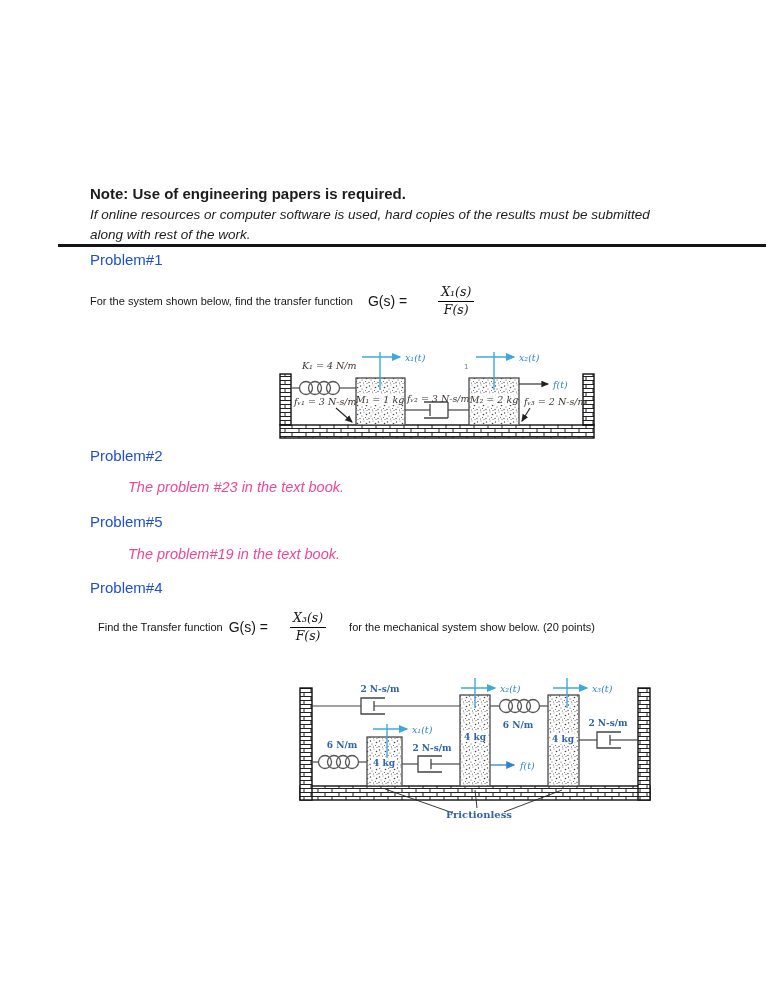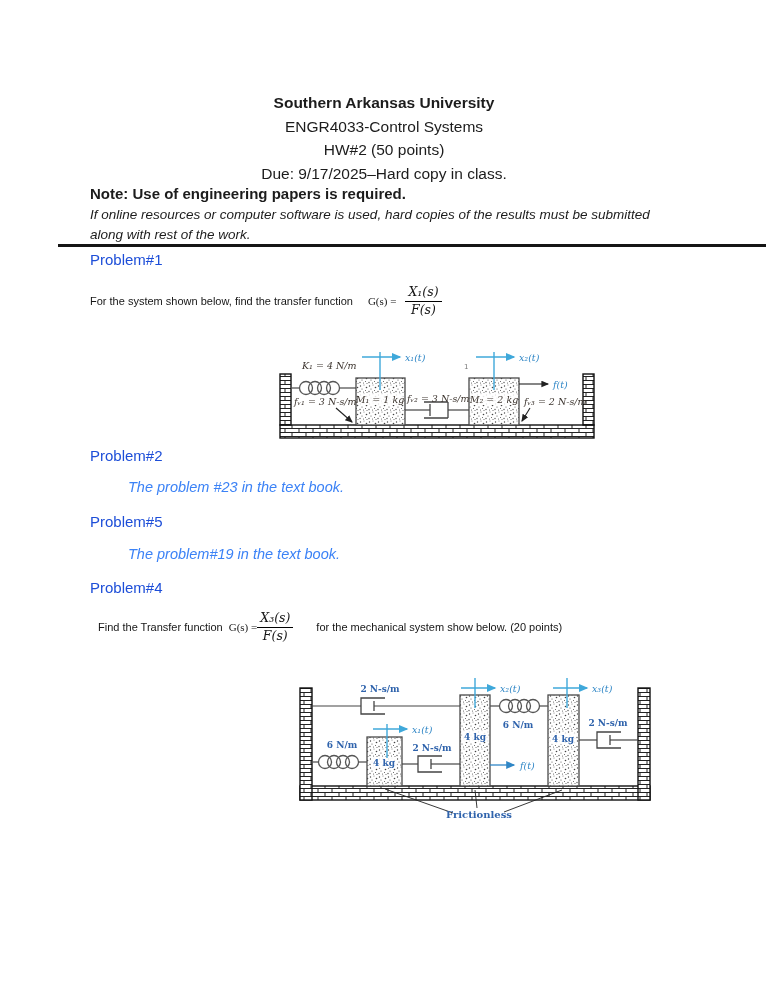--- a/index.html
+++ b/index.html
@@ -10,25 +10,25 @@
   }
   .abs{position:absolute;}
   .hdr-center{left:90px;top:91px;width:588px;text-align:center;font-size:15.5px;line-height:23.5px;}
   .hdr-line1{font-weight:bold;}
   .note-bold{left:90px;top:185px;font-size:15px;font-weight:bold;}
   .note-italic1{left:90px;top:207px;font-size:13.5px;font-style:italic;}
   .note-italic2{left:90px;top:227px;font-size:13.5px;font-style:italic;}
   .rule{left:58px;top:244px;width:708px;height:2.5px;background:#151515;}
   .prob-heading{font-size:15px;color:#1d4ed8;}
   .p1h{left:90px;top:251px;} .p2h{left:90px;top:447px;} .p3h{left:90px;top:513px;} .p4h{left:90px;top:579px;}
-  .prob-body{font-size:14.5px;font-style:italic;color:#3b82f6;}
+  .prob-body{font-size:14.5px;font-style:italic;color:#ec4899;}
   .b2{left:128px;top:479px;} .b3{left:128px;top:546px;}
   .formula-row{display:flex;align-items:center;height:40px;font-size:11px;color:#161616;}
   .f1{left:90px;top:281px;gap:9px;} .f4{left:98px;top:607px;justify-content:space-between;}
-  .gs{font-family:Liberation Serif, serif;font-size:11px;margin:0 0 0 6px;}
+  .gs{font-family:Liberation Sans, sans-serif;font-size:14px;margin:0 22px 0 6px;}
   .frac{display:inline-flex;flex-direction:column;align-items:center;
         font-family:"DejaVu Serif","DejaVu Sans",serif;font-style:italic;font-size:12.5px;line-height:1.15;}
   .frac .num{border-bottom:1.2px solid #000;padding:0 3px 1px 3px;}
   .frac .den{padding-top:1px;}
   .suffix{margin-left:23px;}
   
   svg{position:absolute;overflow:visible;}
   .svg1{left:278px;top:348px;} .svg2{left:297px;top:676px;}
   .wall{fill:url(#brick1);stroke:#111;stroke-width:1.4;}
   .wall2{fill:url(#brick2);stroke:#111;stroke-width:1.4;}
@@ -47,26 +47,20 @@
   .frictlabel{font:bold 10px "DejaVu Serif","DejaVu Sans",serif;fill:var(--component);}
   .straymark{font:7px "DejaVu Sans",sans-serif;fill:#777;}
   .labelbg{fill:#fff;opacity:.85;}
   .mk-dark{fill:#222;} .mk-cross{fill:var(--crosshair);} .mk-acc{fill:var(--accent);}
 </style>
 </head>
 <body>
 
 <div class="page">
 
-  <div class="abs hdr-center">
-    <div class="hdr-line1">Southern Arkansas University</div>
-    <div>ENGR4033-Control Systems</div>
-    <div>HW#2 (50 points)</div>
-    <div>Due: 9/17/2025–Hard copy in class.</div>
-  </div>
 
   <div class="abs note-bold">Note: Use of engineering papers is required.</div>
   <div class="abs note-italic1">If online resources or computer software is used, hard copies of the results must be submitted</div>
   <div class="abs note-italic2">along with rest of the work.</div>
 
   <div class="abs rule"></div>
 
   <div class="abs prob-heading p1h">Problem#1</div>
   <div class="abs formula-row f1">
     <span>For the system shown below, find the transfer function</span>

